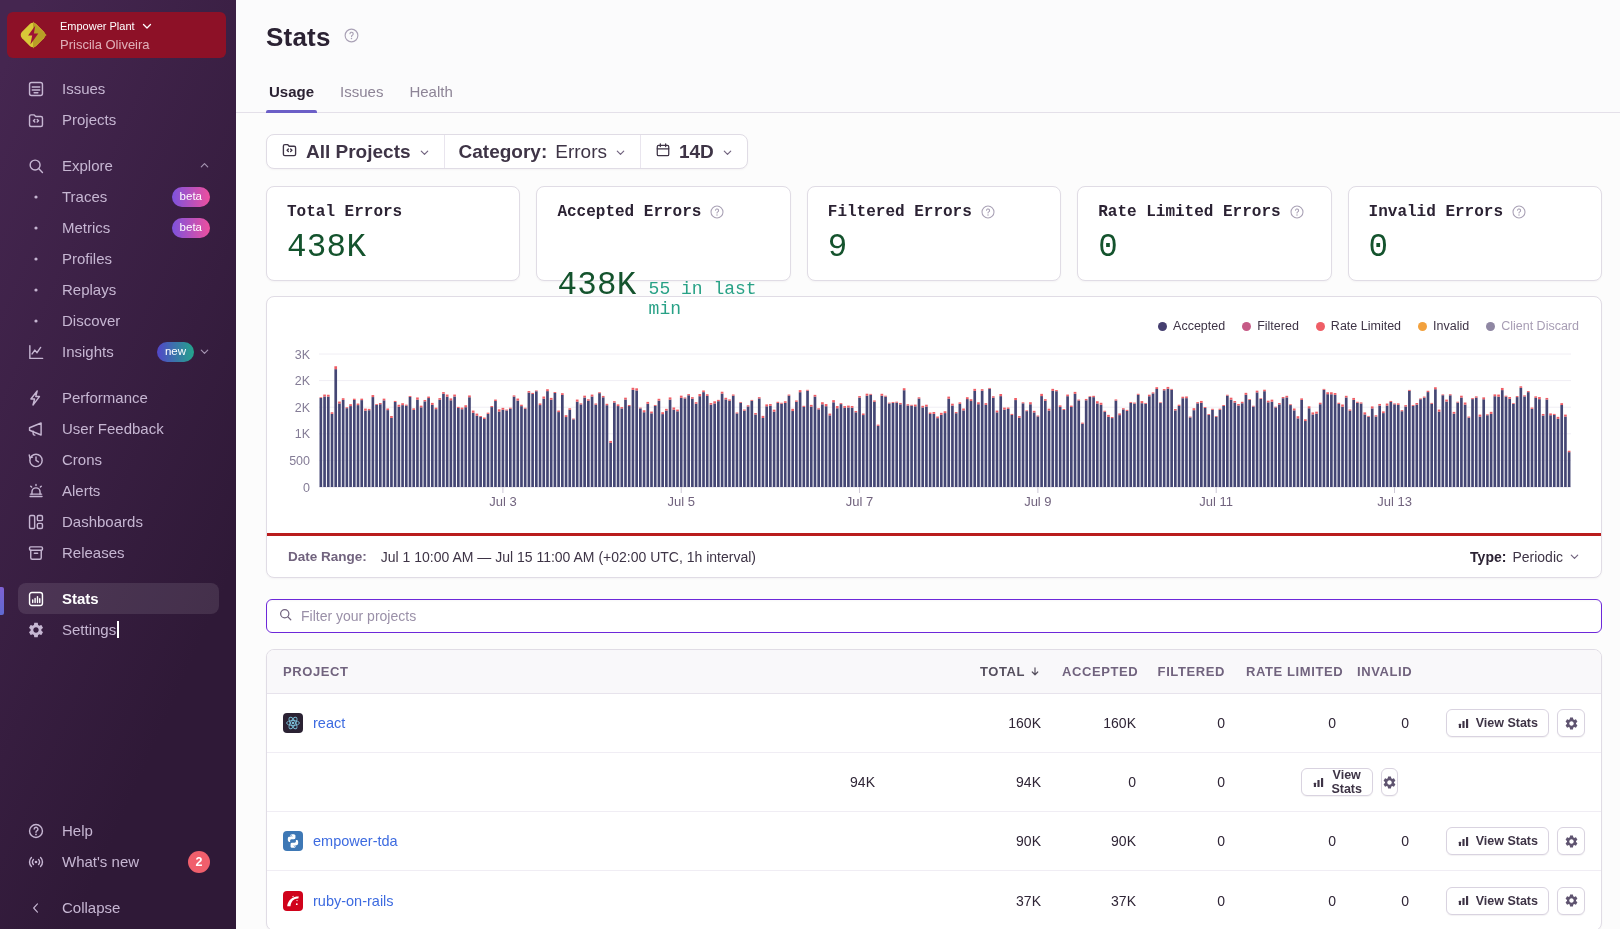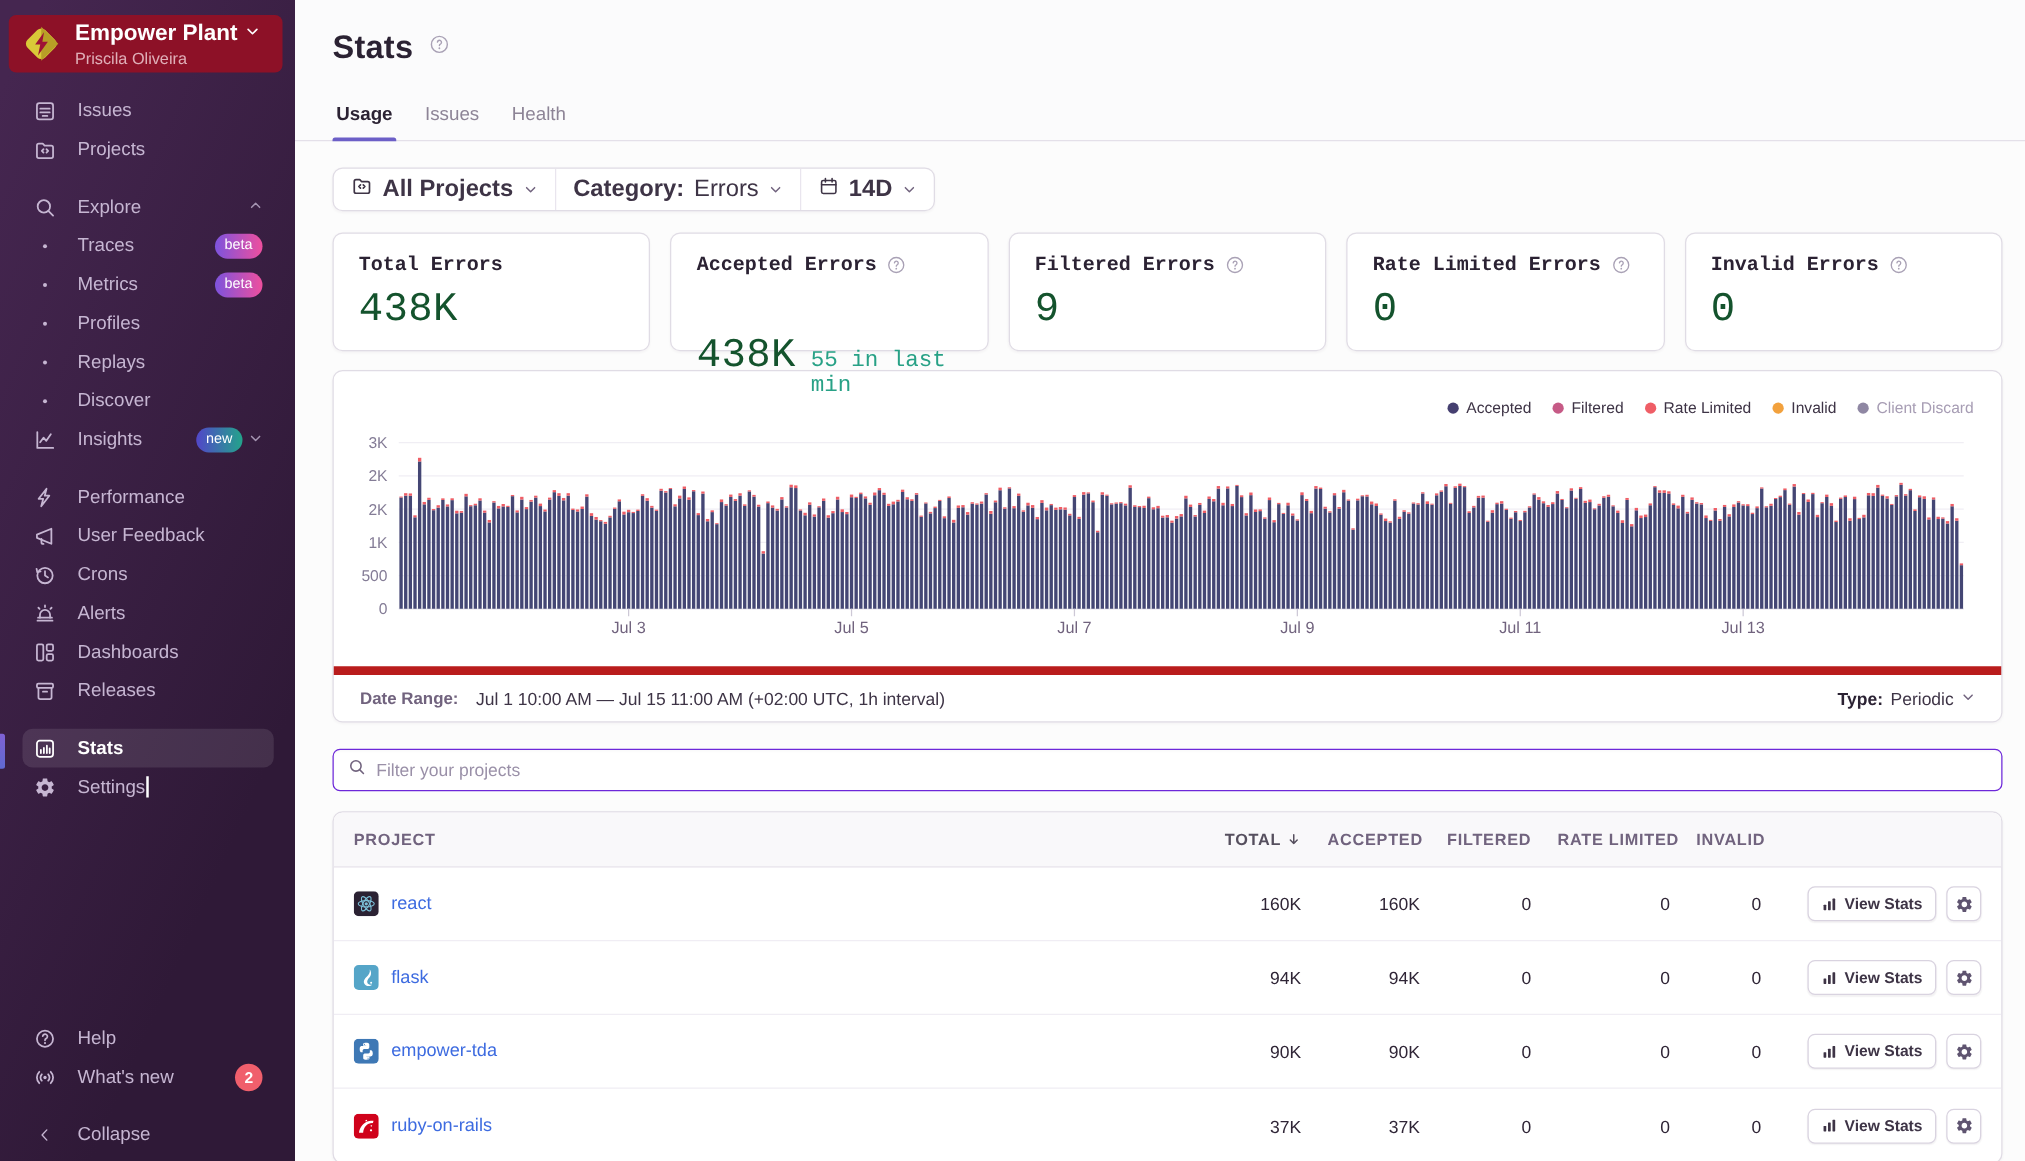--- a/index.html
+++ b/index.html
@@ -9,21 +9,21 @@
 
   
   .sidebar { position:relative; width:236px; flex:0 0 236px; height:100%;
     background:linear-gradient(294deg,#2f1937 25%,#452650 95%);
     display:flex; flex-direction:column; }
   .org { margin:12px 10px 0 7px; background:#8d1127; border-radius:6px; height:46px;
     display:flex; align-items:center; padding:0 10px 0 9px; cursor:pointer; }
   .org-logo { width:34px; height:34px; flex:0 0 34px; margin-right:10px; }
   .org-text { line-height:1.2; min-width:0; }
   .org-name-row { display:flex; align-items:center; gap:6px; }
-  .org-name { color:#fff; font-size:18px; font-weight:700; white-space:nowrap; }
+  .org-name { color:#fff; font-size:11px; font-weight:400; white-space:nowrap; }
   .org-user { color:rgba(255,235,240,.72); font-size:13px; margin-top:1px; }
   nav.nav-main { margin-top:15px; }
   .nav-item { display:flex; align-items:center; height:31px; margin:0 17px 0 18px;
     padding:0 9px; border-radius:8px; color:#c6b6d2; font-size:15px; cursor:pointer; position:relative; }
   .nav-item .nav-ic { width:18px; height:18px; flex:0 0 18px; margin-right:17px; display:flex; align-items:center; justify-content:center; }
   .nav-item .nav-ic svg { display:block; }
   .nav-label { white-space:nowrap; }
   .nav-item.active { background:rgba(255,255,255,.10); color:#fff; font-weight:700; }
   .nav-gap { height:15px; }
   .nav-right { margin-left:auto; display:flex; align-items:center; gap:5px; }
@@ -69,21 +69,21 @@
   .card-suffix { font-size:18px; color:#28a186; font-weight:400;margin-top:47px; }
 
   
   .panel { background:#fff; border:1px solid #e0dce5; border-radius:8px; margin-top:15px;
     box-shadow:0 1px 2px rgba(43,34,51,.04); }
   .chart-wrap { position:relative; height:236px; }
   .legend { position:absolute; top:22px; right:22px; display:flex; gap:17px; z-index:2; }
   .legend-item { display:flex; align-items:center; gap:6px; font-size:12.5px; color:#3e3446; cursor:pointer; }
   .legend-item.muted { color:#a79db4; }
   .legend-dot { width:9px; height:9px; border-radius:50%; }
-  .panel-footer { border-top:7px solid #b91c1c; height:44px; display:flex; align-items:center; padding:0 21px; }
+  .panel-footer { border-top:3px solid #b91c1c; height:44px; display:flex; align-items:center; padding:0 21px; }
   .dr-label { font-size:13.5px; font-weight:700; color:#71637e; margin-right:14px; }
   .dr-value { font-size:14px; color:#3e3446; }
   .type-group { margin-left:auto; display:flex; align-items:center; gap:6px; cursor:pointer; }
   .type-label { font-size:14px; font-weight:700; color:#2b2233; }
   .type-value { font-size:14px; color:#3e3446; }
 
   
   .search-bar { margin-top:21px; height:34px; background:#fff; border:1px solid #6d28d9; border-radius:6px;
     display:flex; align-items:center; padding:0 11px; gap:8px; box-shadow:inset 0 1px 2px rgba(43,34,51,.03); }
   .search-bar input { border:none; outline:none; flex:1; font-size:14px; color:#3e3446;
@@ -1257,28 +1257,20 @@
                   <span>View Stats</span>
                 </button>
                 <button class="btn icon-only">
                   <svg width="15" height="15" viewBox="0 0 24 24">
                     <path d="M19.14 12.94c.04-.3.06-.61.06-.94 0-.32-.02-.64-.07-.94l2.03-1.58c.18-.14.23-.41.12-.61l-1.92-3.32c-.12-.22-.37-.29-.59-.22l-2.39.96c-.5-.38-1.03-.7-1.62-.94l-.36-2.54c-.04-.24-.24-.41-.48-.41h-3.84c-.24 0-.43.17-.47.41l-.36 2.54c-.59.24-1.13.57-1.62.94l-2.39-.96c-.22-.08-.47 0-.59.22L2.74 8.87c-.12.21-.08.47.12.61l2.03 1.58c-.05.3-.09.63-.09.94s.02.64.07.94l-2.03 1.58c-.18.14-.23.41-.12.61l1.92 3.32c.12.22.37.29.59.22l2.39-.96c.5.38 1.03.7 1.62.94l.36 2.54c.05.24.24.41.48.41h3.84c.24 0 .44-.17.47-.41l.36-2.54c.59-.24 1.13-.56 1.62-.94l2.39.96c.22.08.47 0 .59-.22l1.92-3.32c.12-.22.07-.47-.12-.61l-2.01-1.58zM12 15.6c-1.98 0-3.6-1.62-3.6-3.6s1.62-3.6 3.6-3.6 3.6 1.62 3.6 3.6-1.62 3.6-3.6 3.6z" fill="#5f5470"></path>
                   </svg>
                 </button>
               </div>
             </div>
             <div class="tgrid trow">
-              <div class="td proj-cell">
-                <span class="proj-icon"><svg width="20" height="20" viewBox="0 0 20 20">
-                    <rect width="20" height="20" rx="4" fill="#55a5c8"></rect>
-                    <path d="M12.8 3.6c.5 2.6-.8 4.1-2.4 5.7-1.7 1.7-3 3.5-1.9 5.6 1.2 2.3 4.4 2.4 6.3.9-1.8.3-3.4-.3-3.9-1.6-.5-1.4.3-2.8 1.6-4.2 1.5-1.7 2-4 .3-6.4z" fill="#fff"></path>
-                    <circle cx="13.9" cy="14.1" r="0.8" fill="#fff"></circle>
-                  </svg></span>
-                <a class="proj-link">flask</a>
-              </div>
               <div class="td num">94K</div>
               <div class="td num">94K</div>
               <div class="td num">0</div>
               <div class="td num">0</div>
               <div class="td num">0</div>
               <div class="actions">
                 <button class="btn">
                   <span style="display: flex;">
                     <svg width="13" height="13" viewBox="0 0 24 24">
                       <rect x="3.4" y="12.5" width="4" height="8" rx="0.8" fill="#3e3446"></rect>

